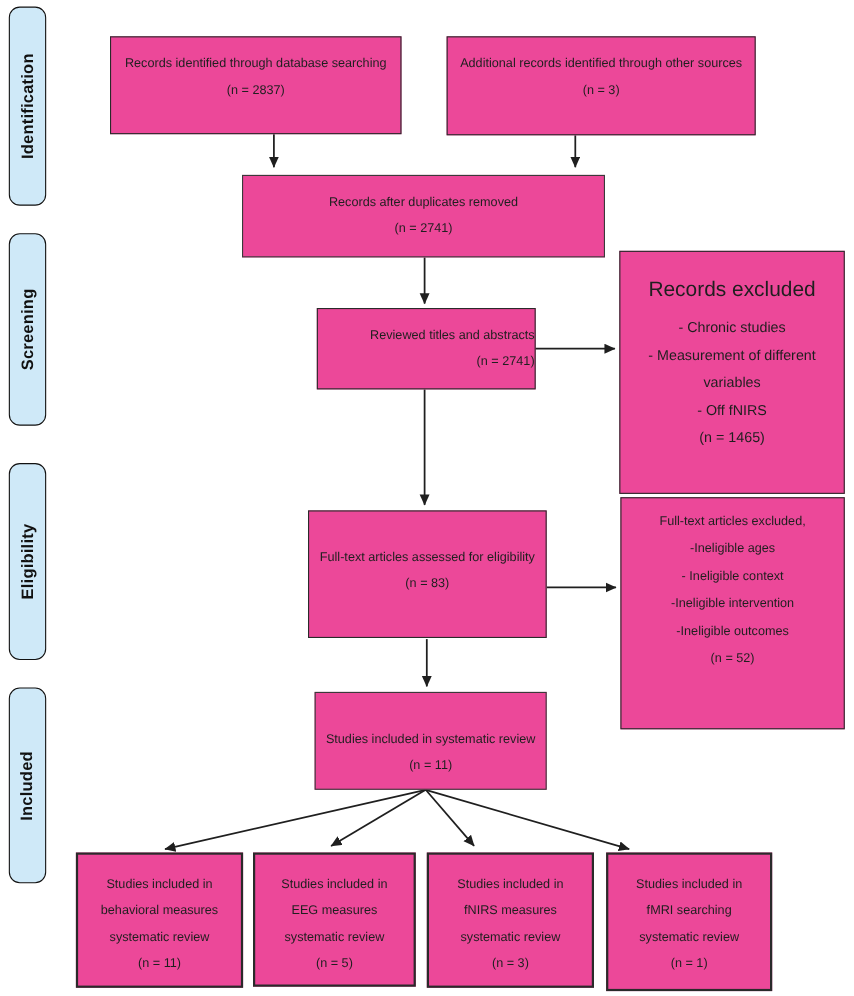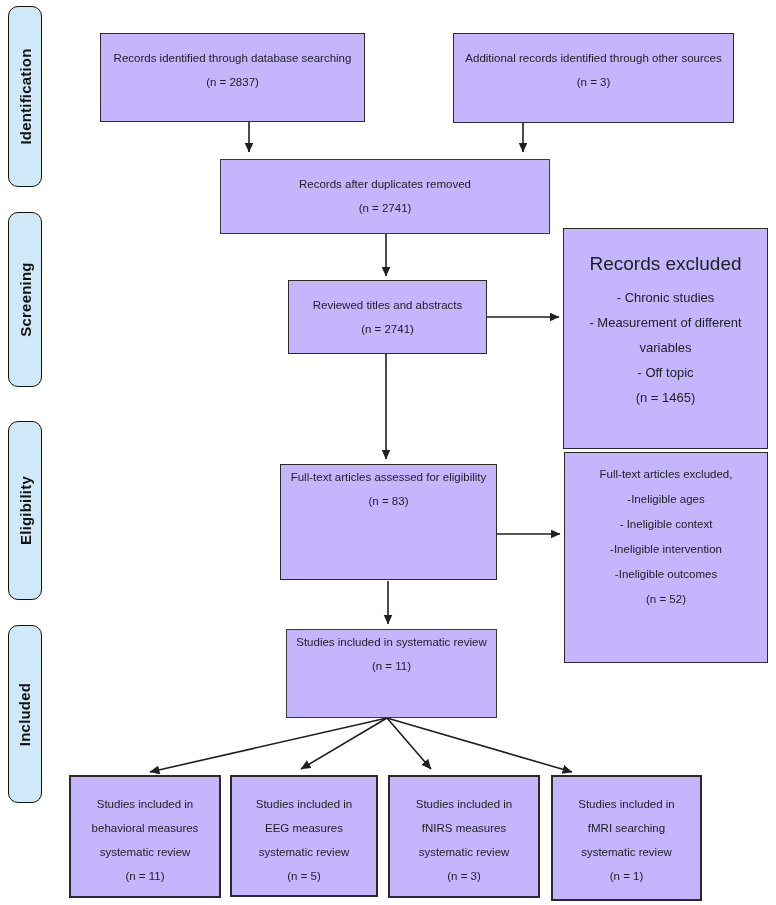--- a/index.html
+++ b/index.html
@@ -9,29 +9,29 @@
     background:#ffffff;
     font-family:"Liberation Sans", sans-serif;
     color:#1a1a1a;
     overflow:hidden;
   }
   
   .box{
     position:absolute;
     box-sizing:border-box;
     border:1.6px solid #2a2a2a;
-    background:#c4b5fd;
+    background:#ec4899;
     text-align:center;
     font-size:11.5px;
     line-height:24px;
     color:#1f1f1f;
   }
   .box .ln{display:block;}
   .pt12{padding-top:12px;}
-  .pt14{padding-top:0;}
+  .pt14{padding-top:30px;}
   .pt15{padding-top:15px;}
   
   .excl-title{
     display:block;
     font-size:19px;
     line-height:30px;
     padding-top:20px;
     color:#1f1f1f;
   }
   .excl-lines{display:block;line-height:25px;margin-top:6px;font-size:13px;}
@@ -96,41 +96,41 @@
     <span class="vlabel">Eligibility</span>
   </div>
   <div class="stage" style="top:625px;height:178px;background:#cfe9f8;">
     <span class="vlabel">Included</span>
   </div>
 
   <div class="box pt12" style="left:100px;top:33px;width:265px;height:89px;">
     <span class="ln">Records identified through database searching</span>
     <span class="ln">(n = 2837)</span>
   </div>
-  <div class="box pt12" style="left:406px;top:33px;width:281px;height:90px;margin-left:47px;">
+  <div class="box pt12" style="left:406px;top:33px;width:281px;height:90px;">
     <span class="ln">Additional records identified through other sources</span>
     <span class="ln">(n = 3)</span>
   </div>
 
   <div class="box pt12" style="left:220px;top:159px;width:330px;height:75px;border-color:#3a3a3a;">
     <span class="ln">Records after duplicates removed</span>
     <span class="ln">(n = 2741)</span>
   </div>
 
-  <div class="box pt12" style="left:288px;top:280px;width:199px;height:74px;">
+  <div class="box pt12" style="left:288px;top:280px;width:199px;height:74px;text-align:right;">
     <span class="ln">Reviewed titles and abstracts</span>
     <span class="ln">(n = 2741)</span>
   </div>
   <div class="box" style="left:563px;top:228px;width:205px;height:221px;">
     <span class="excl-title">Records excluded</span>
     <span class="excl-lines">
       <span class="ln">- Chronic studies</span>
       <span class="ln">- Measurement of different</span>
       <span class="ln">variables</span>
-      <span class="ln">- Off topic</span>
+      <span class="ln">- Off fNIRS</span>
       <span class="ln">(n = 1465)</span>
     </span>
   </div>
 
   <div class="box pt14" style="left:280px;top:464px;width:217px;height:116px;">
     <span class="ln">Full-text articles assessed for eligibility</span>
     <span class="ln">(n = 83)</span>
   </div>
   <div class="box" style="left:564px;top:452px;width:204px;height:211px;">
     <span class="excl2-lines">

